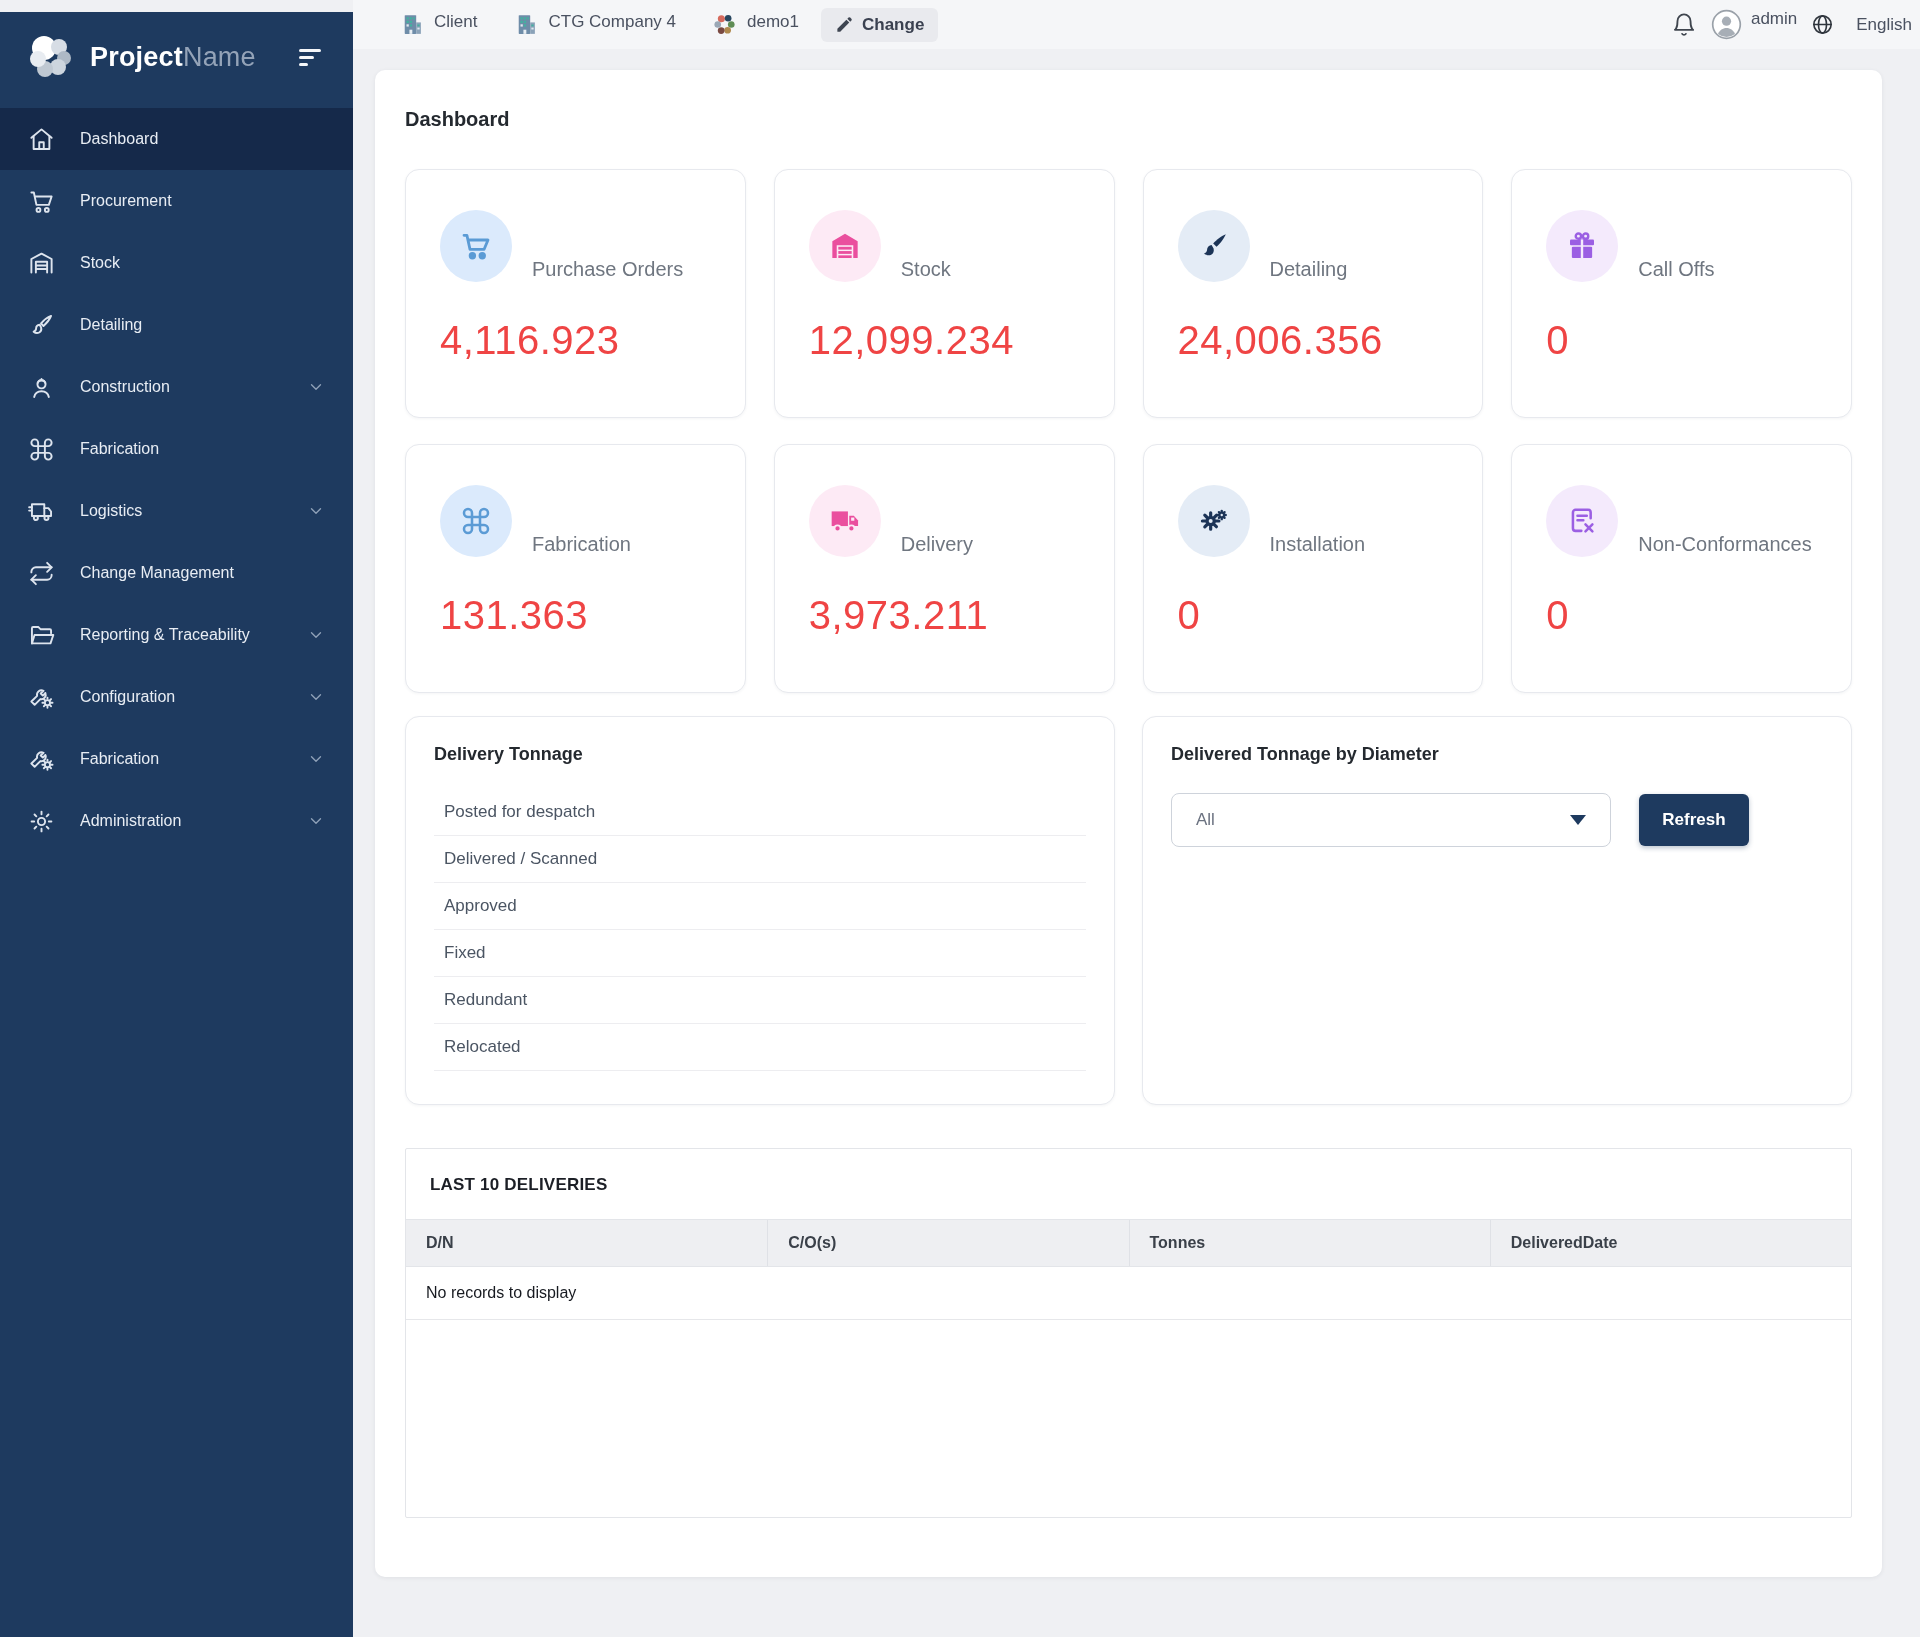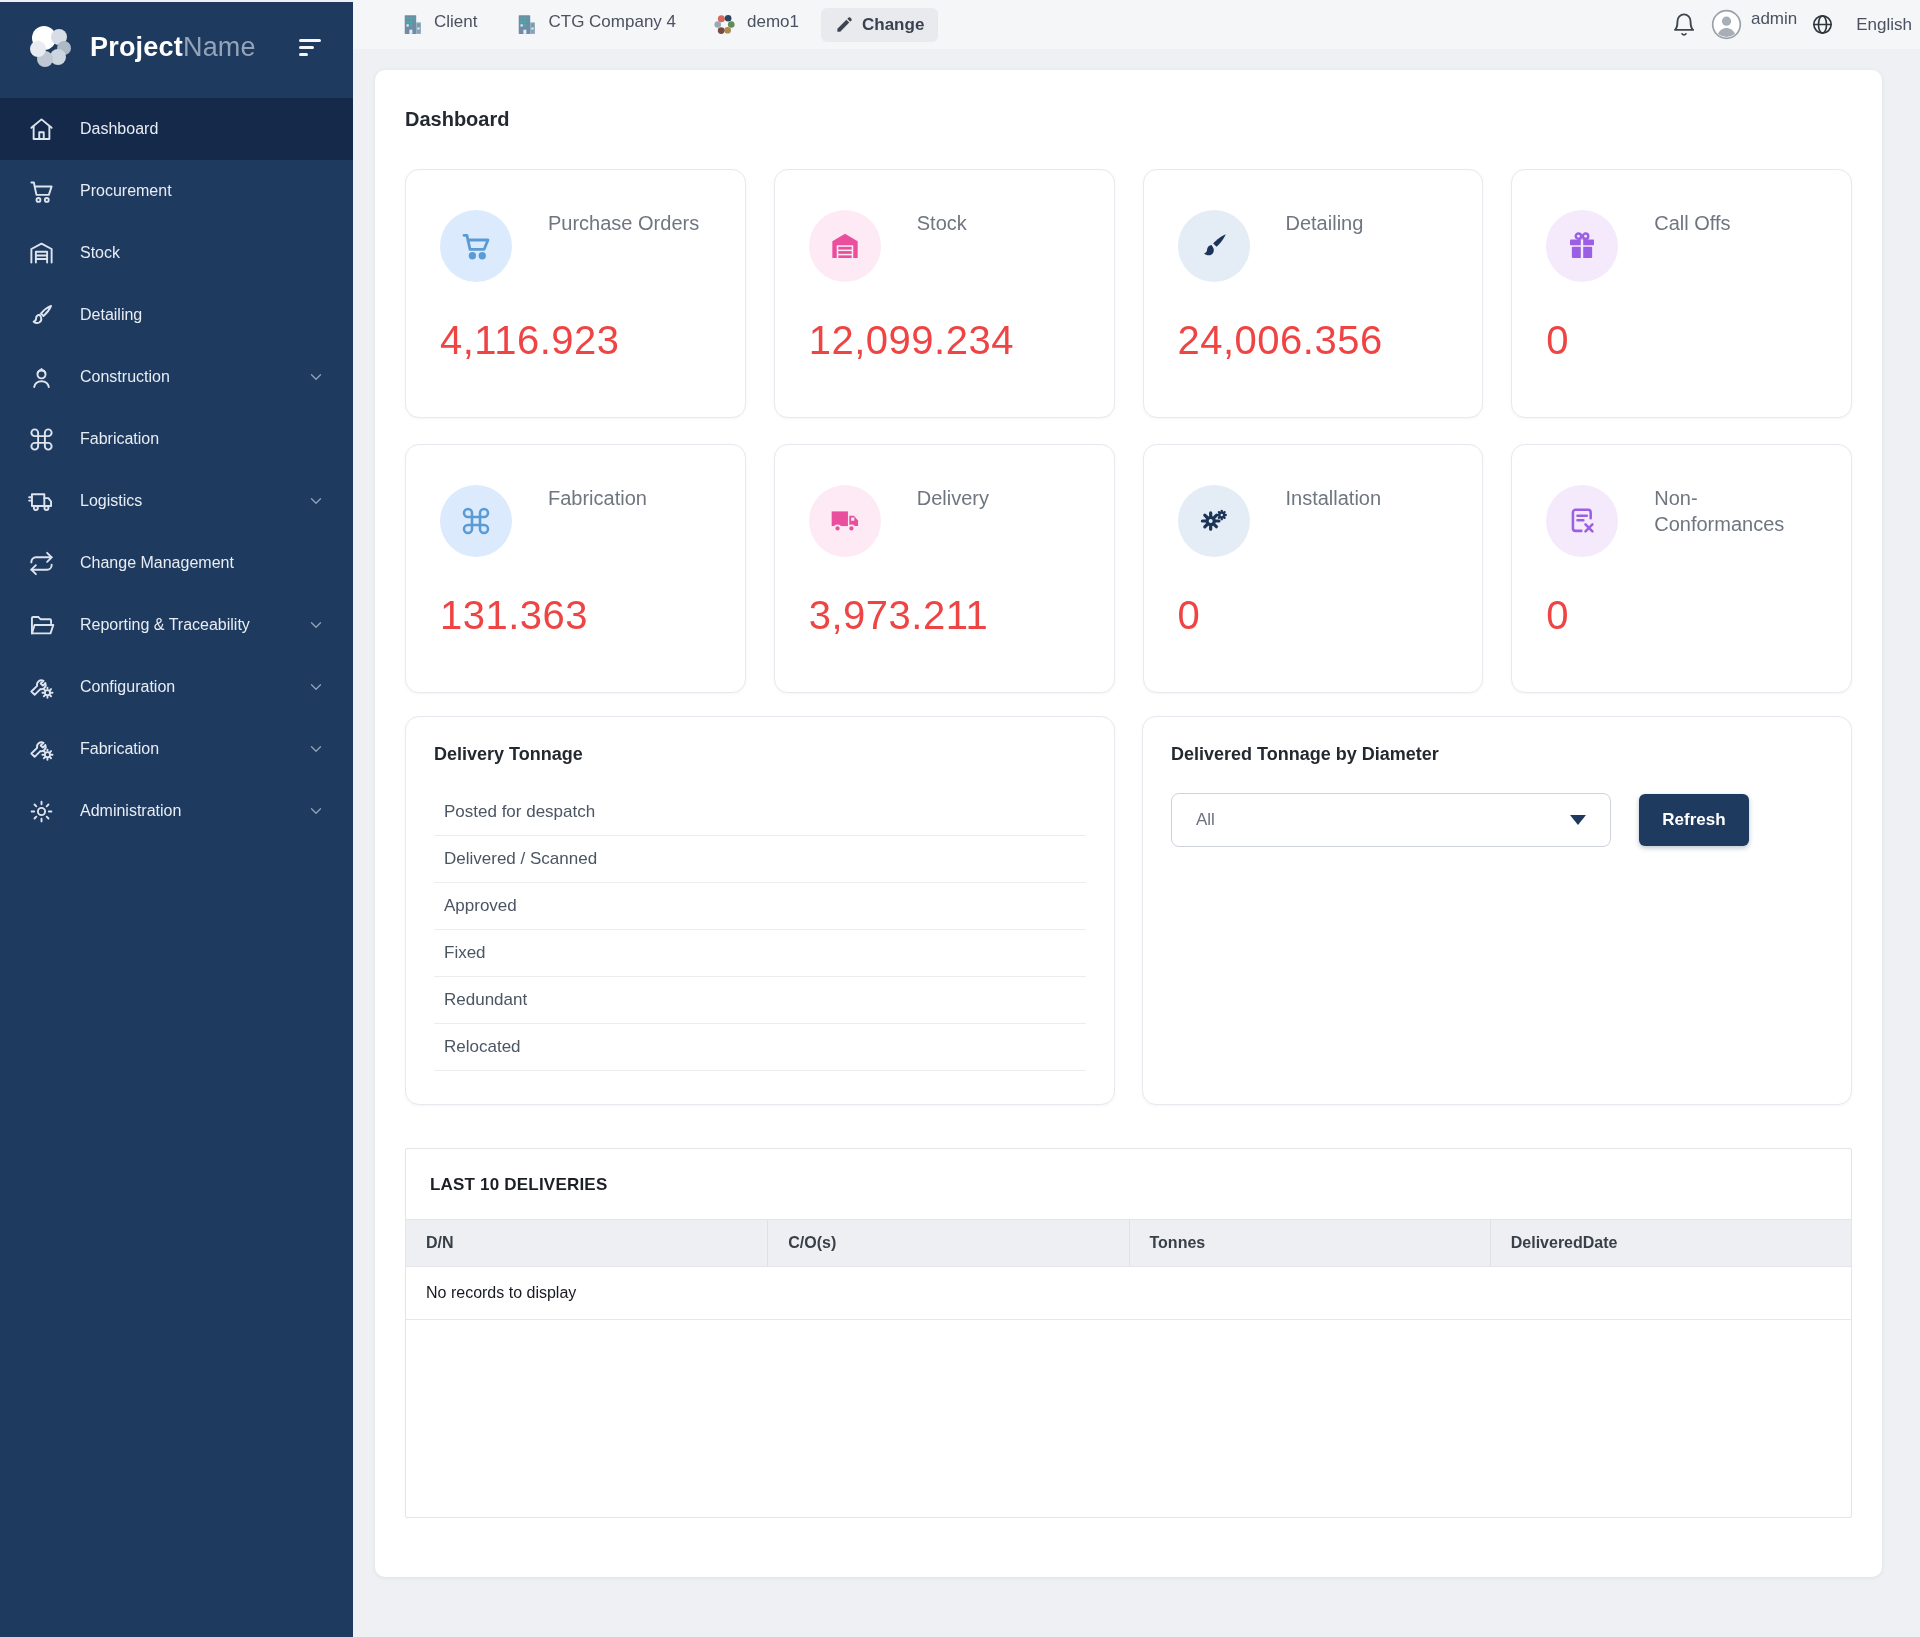--- a/index.html
+++ b/index.html
@@ -5,21 +5,21 @@
   * { margin:0; padding:0; box-sizing:border-box; }
   html,body { width:1920px; height:1637px; }
   body {
     font-family:"Liberation Sans","DejaVu Sans",sans-serif;
     background:#eff0f3; overflow:hidden; position:relative;
   }
   .app { position:absolute; inset:0; }
 
   
   .sidebar {
-    position:absolute; left:0; top:2px; bottom:0; width:353px;
+    position:absolute; left:0; top:12px; bottom:0; width:353px;
     background:#1e3a5f; color:#e8edf4; z-index:5;
   }
   .brand {
     height:90px; display:flex; align-items:center; padding:0 26px;
   }
   .brand-logo { width:50px; height:50px; flex:0 0 auto; }
   .brand-text { margin-left:14px; font-size:27px; letter-spacing:.2px; white-space:nowrap; }
   .brand-text b { font-weight:700; color:#ffffff; }
   .brand-text span { font-weight:300; color:#94a3b8; }
   .collapse-btn { margin-left:auto; cursor:pointer; display:flex; flex-direction:column; gap:4px; align-items:flex-start; padding:6px; }
@@ -73,21 +73,21 @@
   }
   .page-title { font-size:20px; font-weight:600; color:#24292f; margin:8px 0 38px 0; }
 
   .cards-grid {
     display:grid; grid-template-columns:repeat(4,1fr); gap:26px 28px; margin-bottom:23px;
   }
   .stat-card {
     height:249px; background:#fff; border:1px solid #e7e9ee; border-radius:14px;
     box-shadow:0 1px 3px rgba(40,50,70,.05); padding:40px 34px; cursor:pointer;
   }
-  .stat-head { display:flex; align-items:flex-start; gap:36px; }
+  .stat-head { display:flex; align-items:flex-end; gap:20px; }
   .stat-circle { width:72px; height:72px; border-radius:50%; display:flex; align-items:center; justify-content:center; flex:0 0 auto; }
   .stat-circle svg { width:32px; height:32px; }
   .c-blue   { background:#dbeafc; color:#5b9bd5; }
   .c-pink   { background:#fdeaf5; color:#ea4f9e; }
   .c-steel  { background:#e4ecf6; color:#1c3457; }
   .c-purple { background:#f4eafc; color:#9b5fe3; }
   .stat-label { font-size:20px; color:#6f7680; font-weight:500; line-height:1.3; }
   .stat-value { margin-top:36px; font-size:40px; color:#ef4444; letter-spacing:.5px; }
 
   .panels-row { display:grid; grid-template-columns:1fr 1fr; gap:27px; margin-bottom:43px; }

